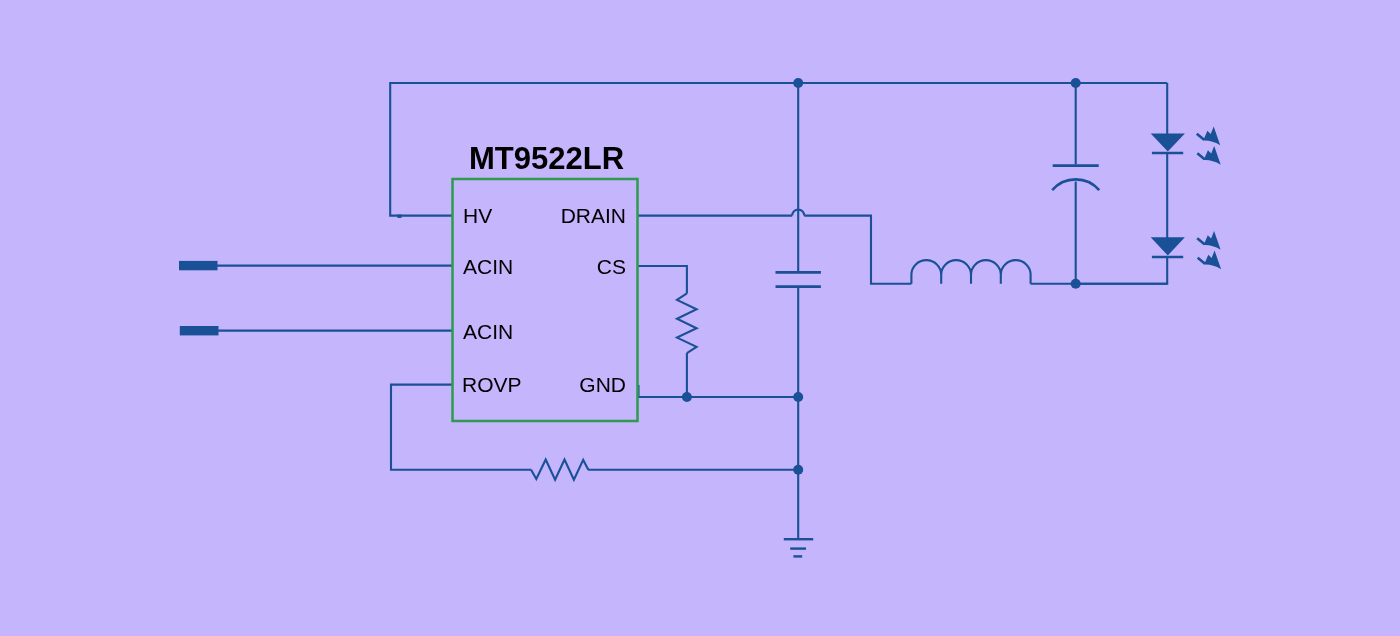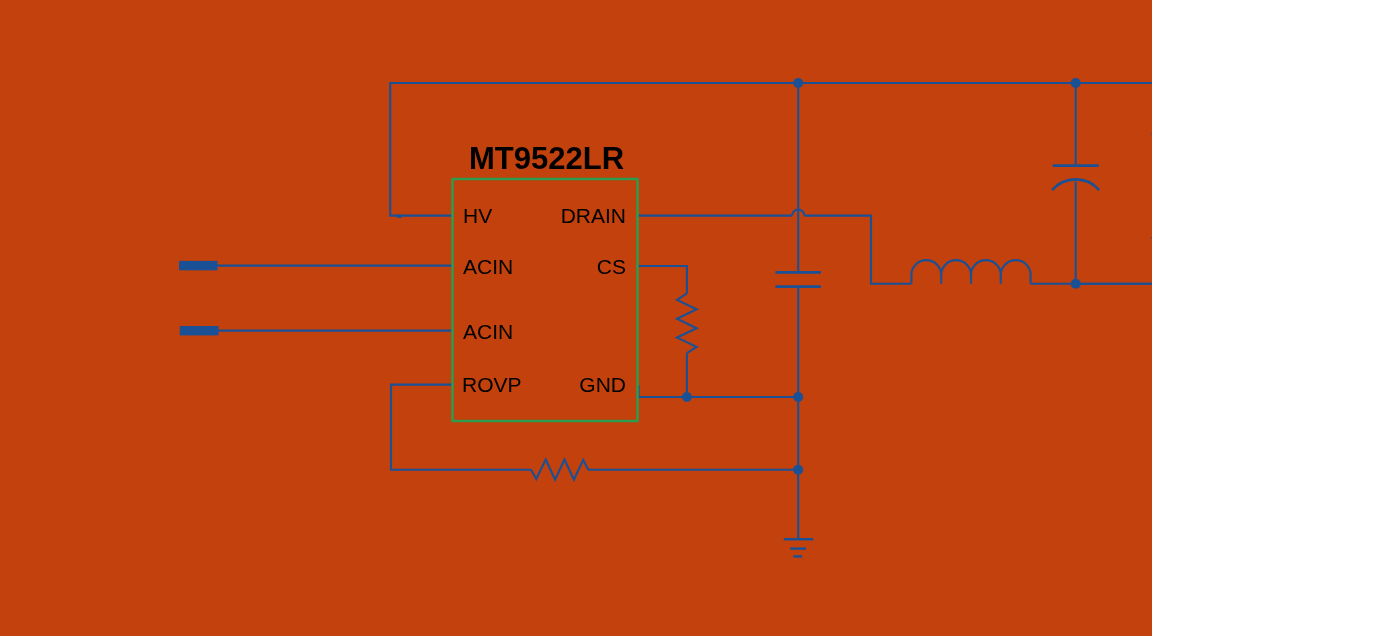--- a/index.html
+++ b/index.html
@@ -1,16 +1,16 @@
 <!DOCTYPE html>
 <html><head>
 <meta charset="utf-8">
 <style>
   html,body{margin:0;padding:0;background:#ffffff;}
-  #page{position:relative;width:1152px;height:636px;background:#c2410c;overflow:hidden;}
+  #page{position:relative;width:1400px;height:636px;background:#c4b5fd;overflow:hidden;}
   svg{position:absolute;left:0;top:0;}
   text{font-family:"Liberation Sans", sans-serif;}
 </style>
 </head>
 <body>
 <div id="page">
 <svg width="1400" height="636" viewBox="0 0 1400 636">
   <g stroke="#1a5096" stroke-width="2.1" fill="none" stroke-linecap="butt" stroke-linejoin="miter">
 
     <path d="M452.5,215.6 H390.2 V83 H1167.2"></path>

